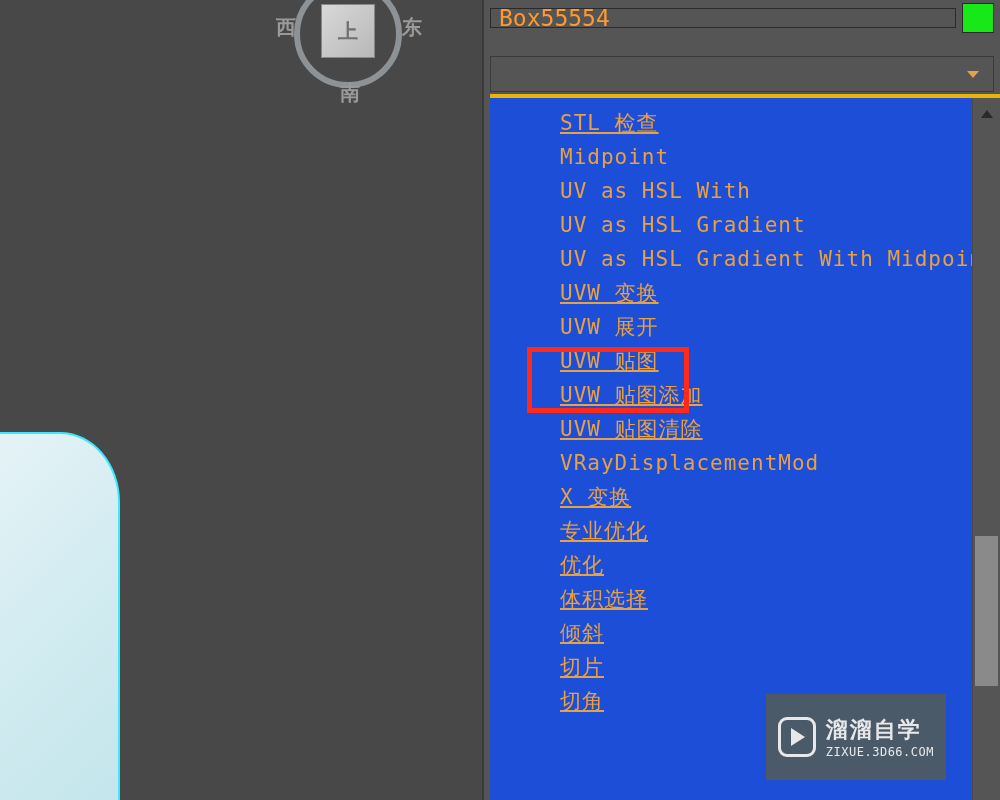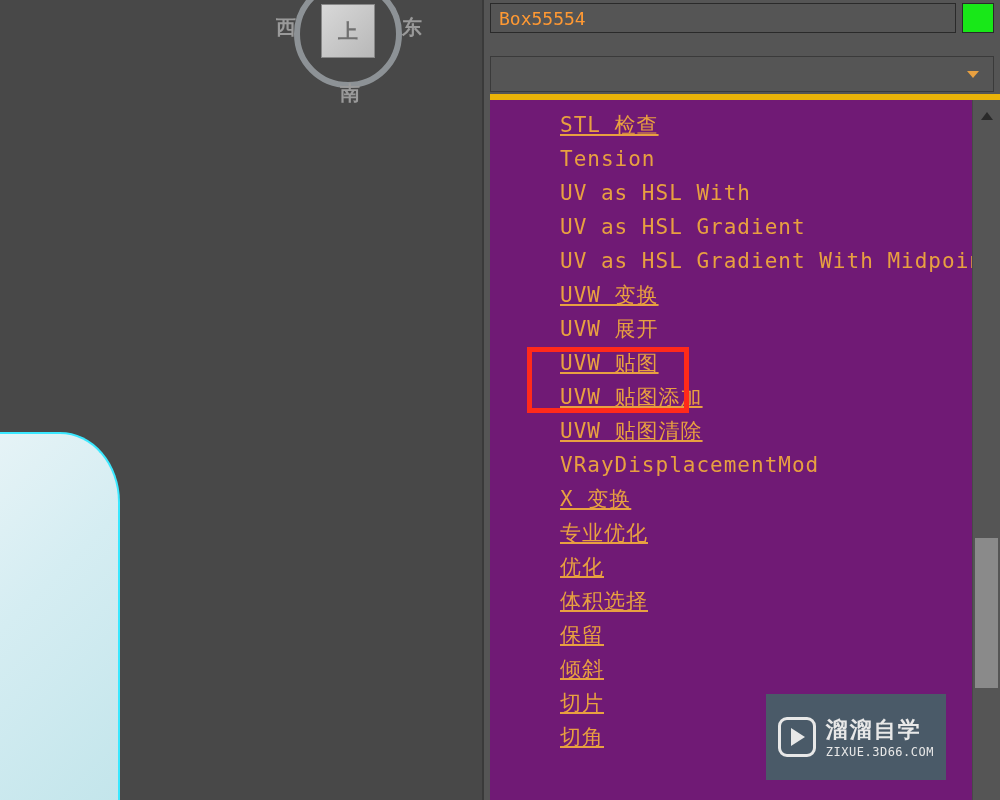--- a/index.html
+++ b/index.html
@@ -86,25 +86,25 @@
       left: 6px;
       top: 0;
       right: 6px;
       height: 36px;
       display: flex;
       gap: 6px;
       align-items: center;
     }
     .name-input {
       flex: 1;
-      height: 30px;
+      height: 20px;
       background: #555555;
       border: 1px solid #2a2a2a;
       color: #ff9933;
-      font-size: 18px;
+      font-size: 23px;
       padding: 2px 8px;
       font-family: "SimSun", monospace;
     }
     .color-swatch {
       width: 32px;
       height: 30px;
       background: #18e818;
       border: 1px solid #2a2a2a;
     }
     .dropdown-header {
@@ -127,22 +127,22 @@
       border-right: 6px solid transparent;
       border-top: 7px solid #e8a040;
     }
     .modifier-list-container {
       position: absolute;
       left: 6px;
       top: 94px;
       right: 0;
       bottom: 0;
       display: flex;
-      background: #701a75;
-      border-top: 6px solid #eab308;
+      background: #1d4ed8;
+      border-top: 4px solid #eab308;
     }
     .modifier-list {
       flex: 1;
       padding: 8px 0 2px 70px;
       overflow: hidden;
     }
     .modifier-item {
       color: #e8a040;
       font-size: 21px;
       line-height: 34px;
@@ -263,35 +263,34 @@
     <div class="color-swatch"></div>
   </div>
 
   <div class="dropdown-header">
     <div class="dropdown-arrow"></div>
   </div>
 
   <div class="modifier-list-container">
     <div class="modifier-list">
       <div class="modifier-item underlined">STL 检查</div>
-      <div class="modifier-item">Tension</div>
+      <div class="modifier-item">Midpoint</div>
       <div class="modifier-item">UV as HSL With</div>
       <div class="modifier-item">UV as HSL Gradient</div>
       <div class="modifier-item">UV as HSL Gradient With Midpoint</div>
       <div class="modifier-item underlined">UVW 变换</div>
       <div class="modifier-item">UVW 展开</div>
       <div class="modifier-item underlined">UVW 贴图</div>
       <div class="modifier-item underlined">UVW 贴图添加</div>
       <div class="modifier-item underlined">UVW 贴图清除</div>
       <div class="modifier-item">VRayDisplacementMod</div>
       <div class="modifier-item underlined">X 变换</div>
       <div class="modifier-item underlined">专业优化</div>
       <div class="modifier-item underlined">优化</div>
       <div class="modifier-item underlined">体积选择</div>
-      <div class="modifier-item underlined">保留</div>
       <div class="modifier-item underlined">倾斜</div>
       <div class="modifier-item underlined">切片</div>
       <div class="modifier-item underlined">切角</div>
     </div>
     <div class="scrollbar-track">
       <div class="scroll-arrow-up"></div>
       <div class="scroll-thumb"></div>
     </div>
   </div>
 </div>

